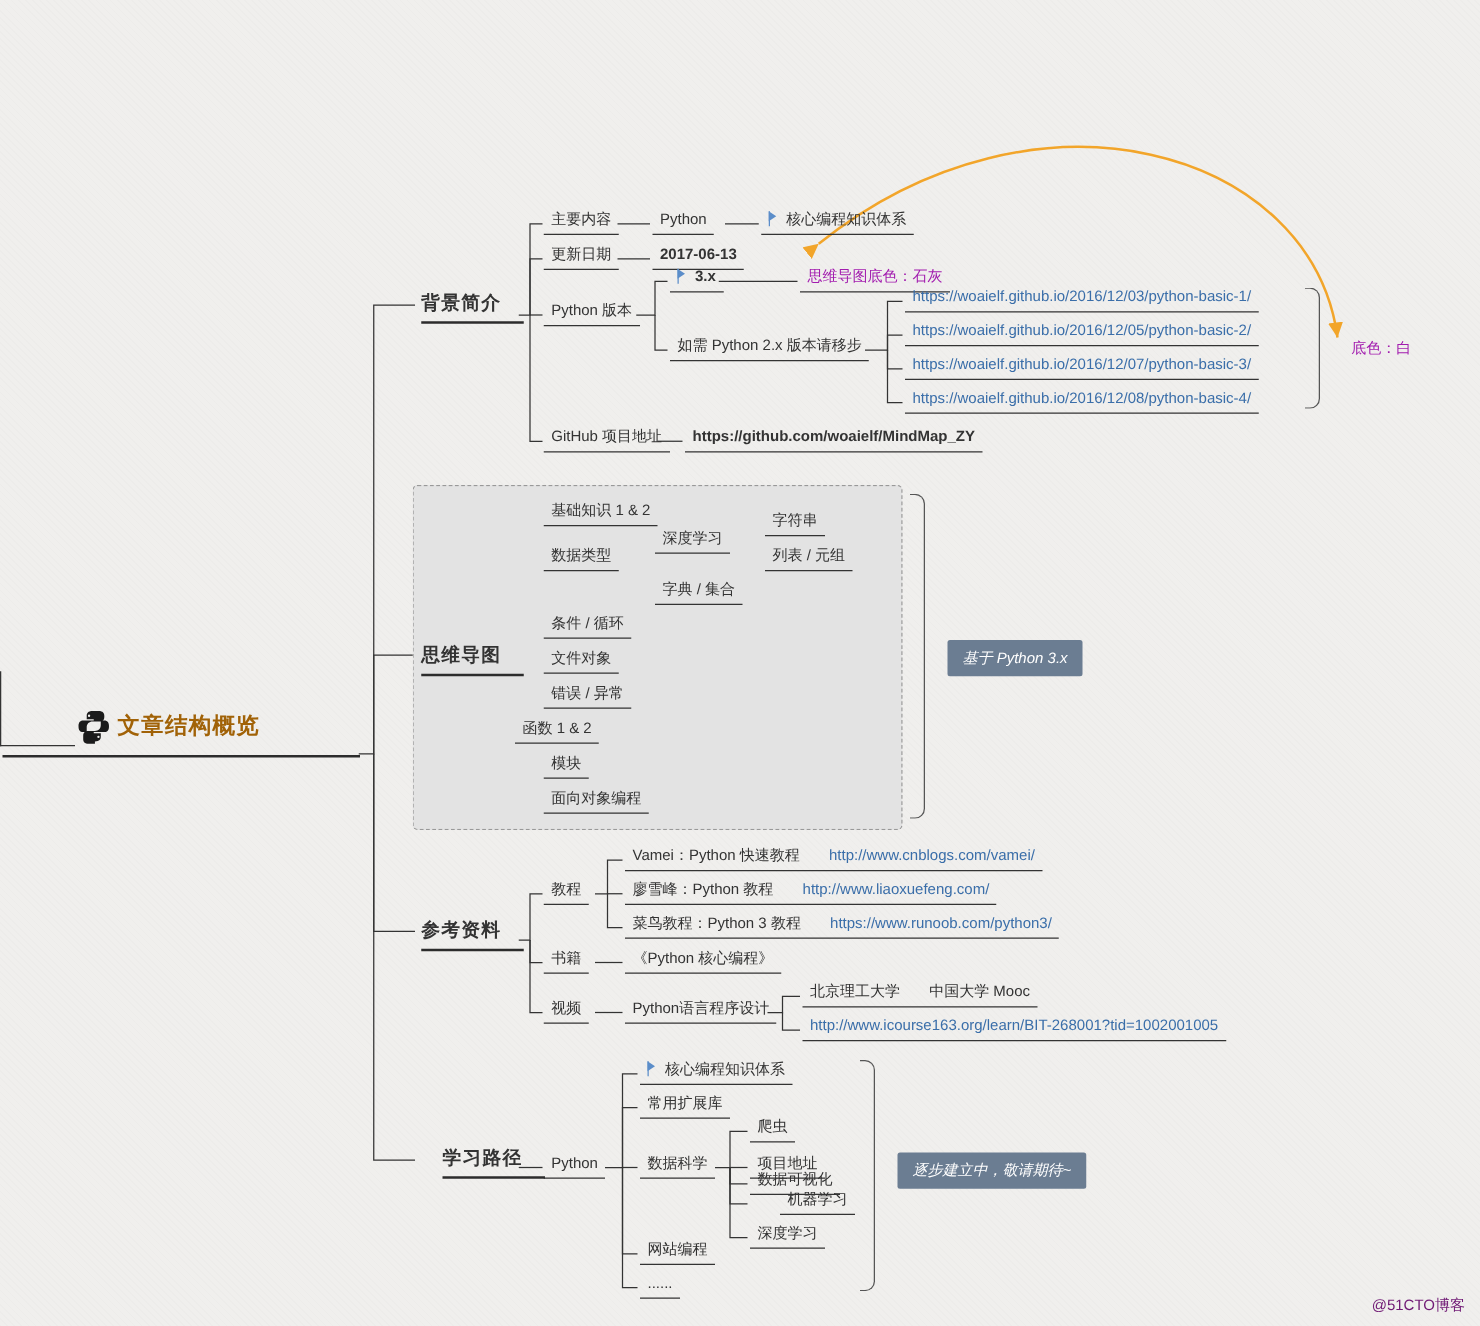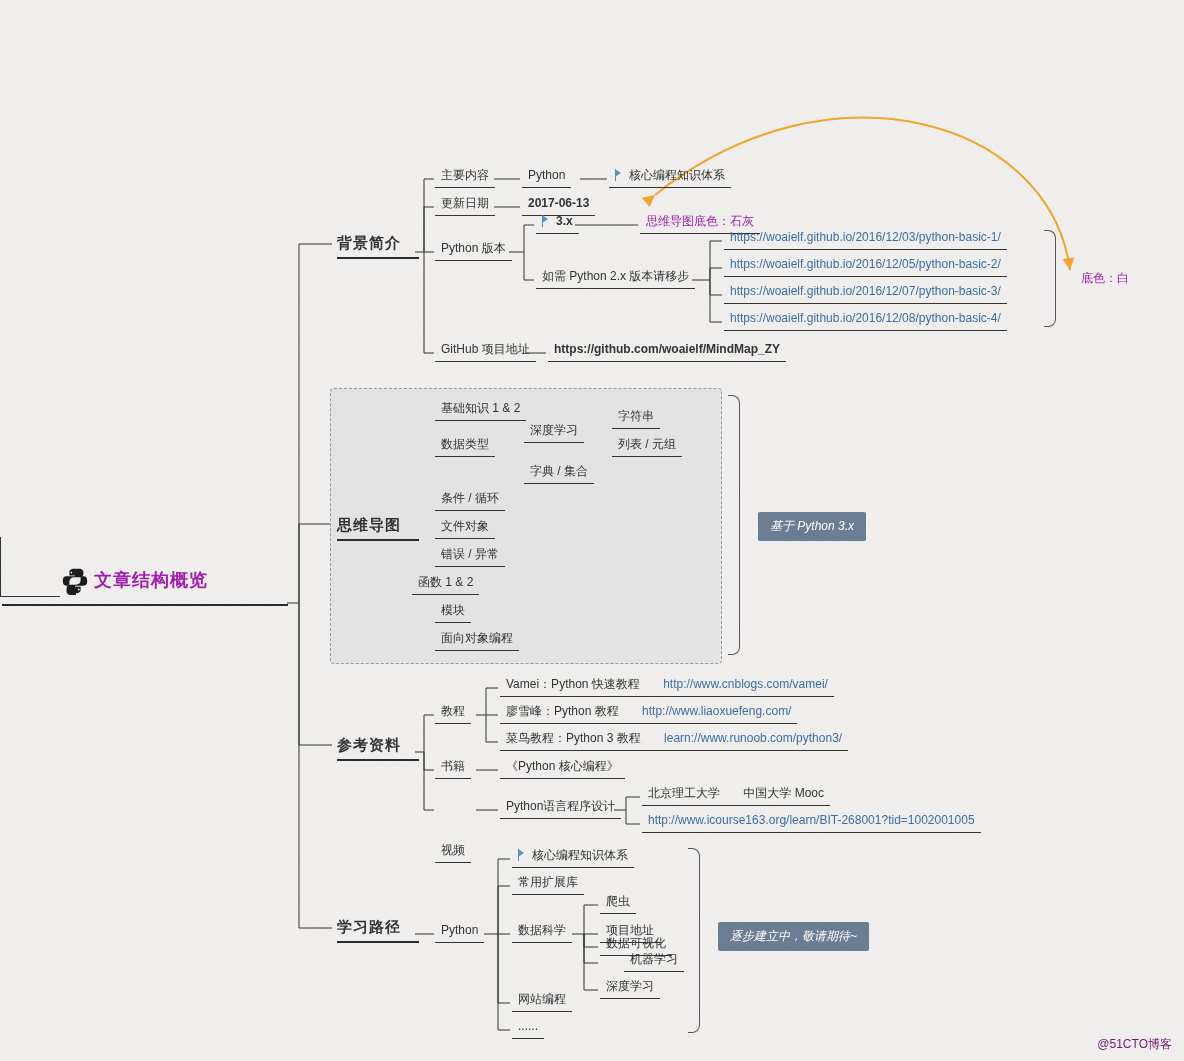--- a/index.html
+++ b/index.html
@@ -23,21 +23,21 @@
     position: absolute;
     top: 566px;
     left: 60px;
     display: flex;
     align-items: center;
   }
   .pyicon svg { display: block; }
   .root-title {
     font-size: 18px;
     font-weight: 700;
-    color: #a21caf;
+    color: #a16207;
     letter-spacing: 1px;
     padding: 0 4px;
   }
   .root-underline {
     position: absolute;
     left: 2px;
     top: 604px;
     width: 286px;
     border-top: 2px solid #2c2c2c;
   }
@@ -285,34 +285,34 @@
 <div class="label" style="left:500px; top:674px">
   <span>Vamei：Python 快速教程</span>&nbsp;&nbsp;&nbsp;&nbsp;&nbsp;&nbsp;
   <span class="label-link">http://www.cnblogs.com/vamei/</span>
 </div>
 <div class="label" style="left:500px; top:701px">
   <span>廖雪峰：Python 教程</span>&nbsp;&nbsp;&nbsp;&nbsp;&nbsp;&nbsp;
   <span class="label-link">http://www.liaoxuefeng.com/</span>
 </div>
 <div class="label" style="left:500px; top:728px">
   <span>菜鸟教程：Python 3 教程</span>&nbsp;&nbsp;&nbsp;&nbsp;&nbsp;&nbsp;
-  <span class="label-link">learn://www.runoob.com/python3/</span>
+  <span class="label-link">https://www.runoob.com/python3/</span>
 </div>
 <div class="label" style="left:435px; top:756px">书籍</div>
 <div class="label" style="left:500px; top:756px">《Python 核心编程》</div>
 
-<div class="label" style="left:435px; top:840px">视频</div>
+<div class="label" style="left:435px; top:796px">视频</div>
 <div class="label" style="left:500px; top:796px">Python语言程序设计</div>
 <div class="label" style="left:642px; top:783px">
   <span>北京理工大学</span>&nbsp;&nbsp;&nbsp;&nbsp;&nbsp;&nbsp;
   <span>中国大学 Mooc</span>
 </div>
 <div class="label label-link" style="left:642px; top:810px">http://www.icourse163.org/learn/BIT-268001?tid=1002001005</div>
 
-<div class="section-hdr" style="left:333px; top:914px">学习路径</div>
+<div class="section-hdr" style="left:350px; top:914px">学习路径</div>
 <div class="label" style="left:435px; top:920px">Python</div>
 
 <div class="label" style="left:512px; top:845px"><span class="flag"></span><span>核心编程知识体系</span></div>
 <div class="label" style="left:512px; top:872px">常用扩展库</div>
 <div class="label" style="left:512px; top:920px">数据科学</div>
 <div class="label" style="left:600px; top:891px">爬虫</div>
 <div class="label" style="left:600px; top:920px">项目地址</div>
 <div class="label" style="left:600px; top:933px">数据可视化</div>
 <div class="label" style="left:624px; top:949px">机器学习</div>
 <div class="label" style="left:600px; top:976px">深度学习</div>

